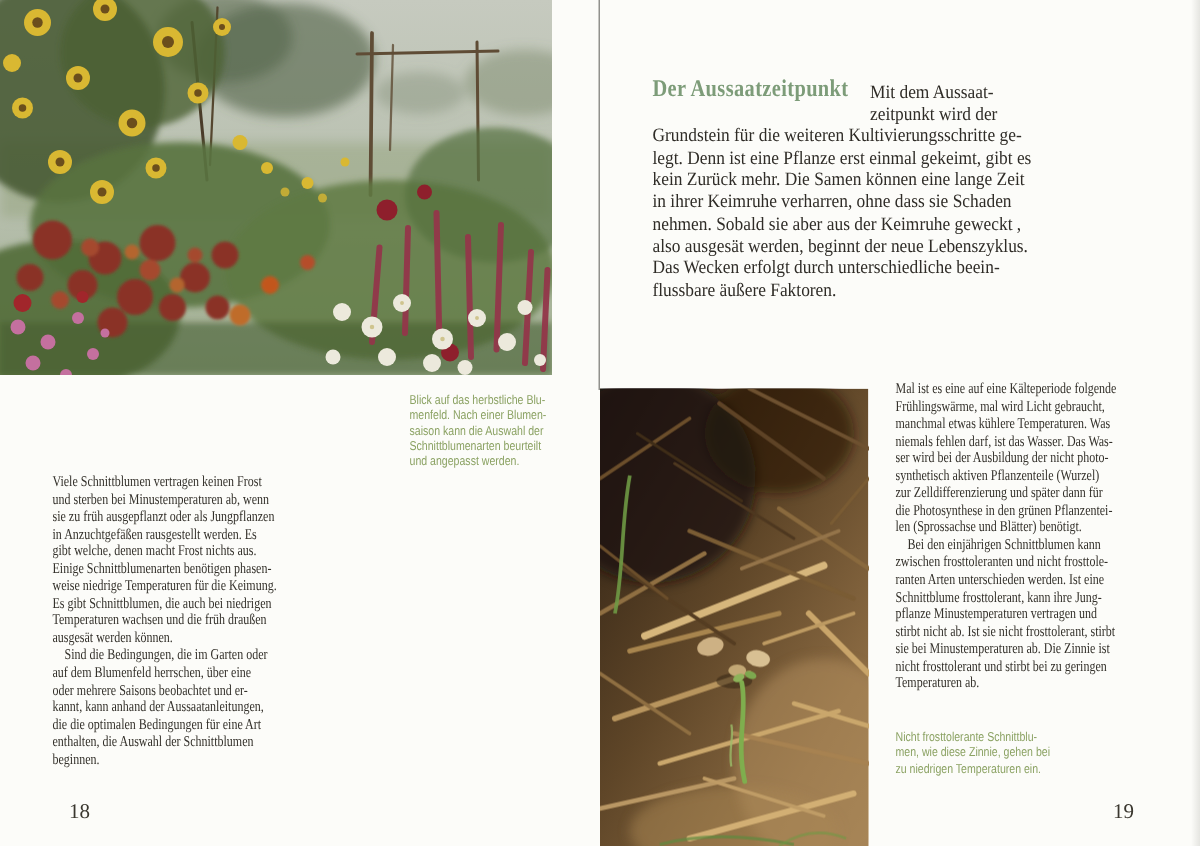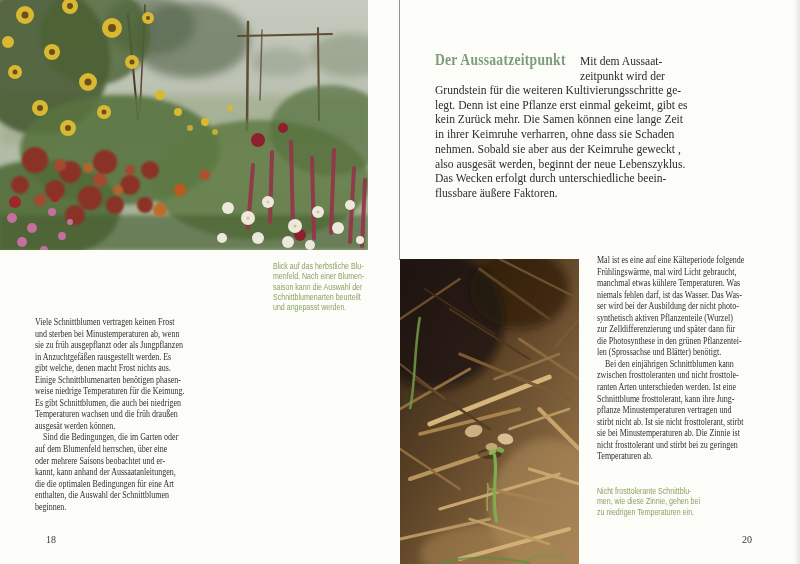--- a/index.html
+++ b/index.html
@@ -33,21 +33,21 @@
   }
   .heading {
     font-size:16px; font-weight:bold; letter-spacing:.3px; color:#7d9c79;
     transform:scaleX(0.85); transform-origin:0 0; white-space:nowrap;
   }
   .caption {
     font-family:"Liberation Sans", sans-serif;
     font-size:8.6px; line-height:10.3px; color:#8ba263;
     transform:scaleX(0.82); transform-origin:0 0;
   }
-  .pageno { font-size:10px; color:#3a372f; }
+  .pageno { font-size:14px; color:#3a372f; }
 </style>
 </head>
 <body>
 
 <div id="spread">
 
   <div>
 
     <div class="photo" style="left:0; top:0; width:368px; height:250px;" role="img" aria-label="Herbstliches Blumenfeld im Morgennebel mit Sonnenblumen, roten Blumen und Holzgestell">
       <svg viewBox="0 0 368 250" preserveAspectRatio="none">
@@ -333,17 +333,17 @@
         <div class="tline">nicht frosttolerant und stirbt bei zu geringen</div>
         <div class="tline">Temperaturen ab.</div>
       </div>
 
     <div class="abs caption" style="left:597px; top:486px; width:140px;">
         <div class="tline">Nicht frosttolerante Schnittblu-</div>
         <div class="tline">men, wie diese Zinnie, gehen bei</div>
         <div class="tline">zu niedrigen Temperaturen ein.</div>
       </div>
 
-    <div class="abs pageno" style="left:742px; top:534px;">20</div>
+    <div class="abs pageno" style="left:742px; top:534px;">19</div>
   </div>
 
   <div class="edge"></div>
 </div>
 
 </body></html>

